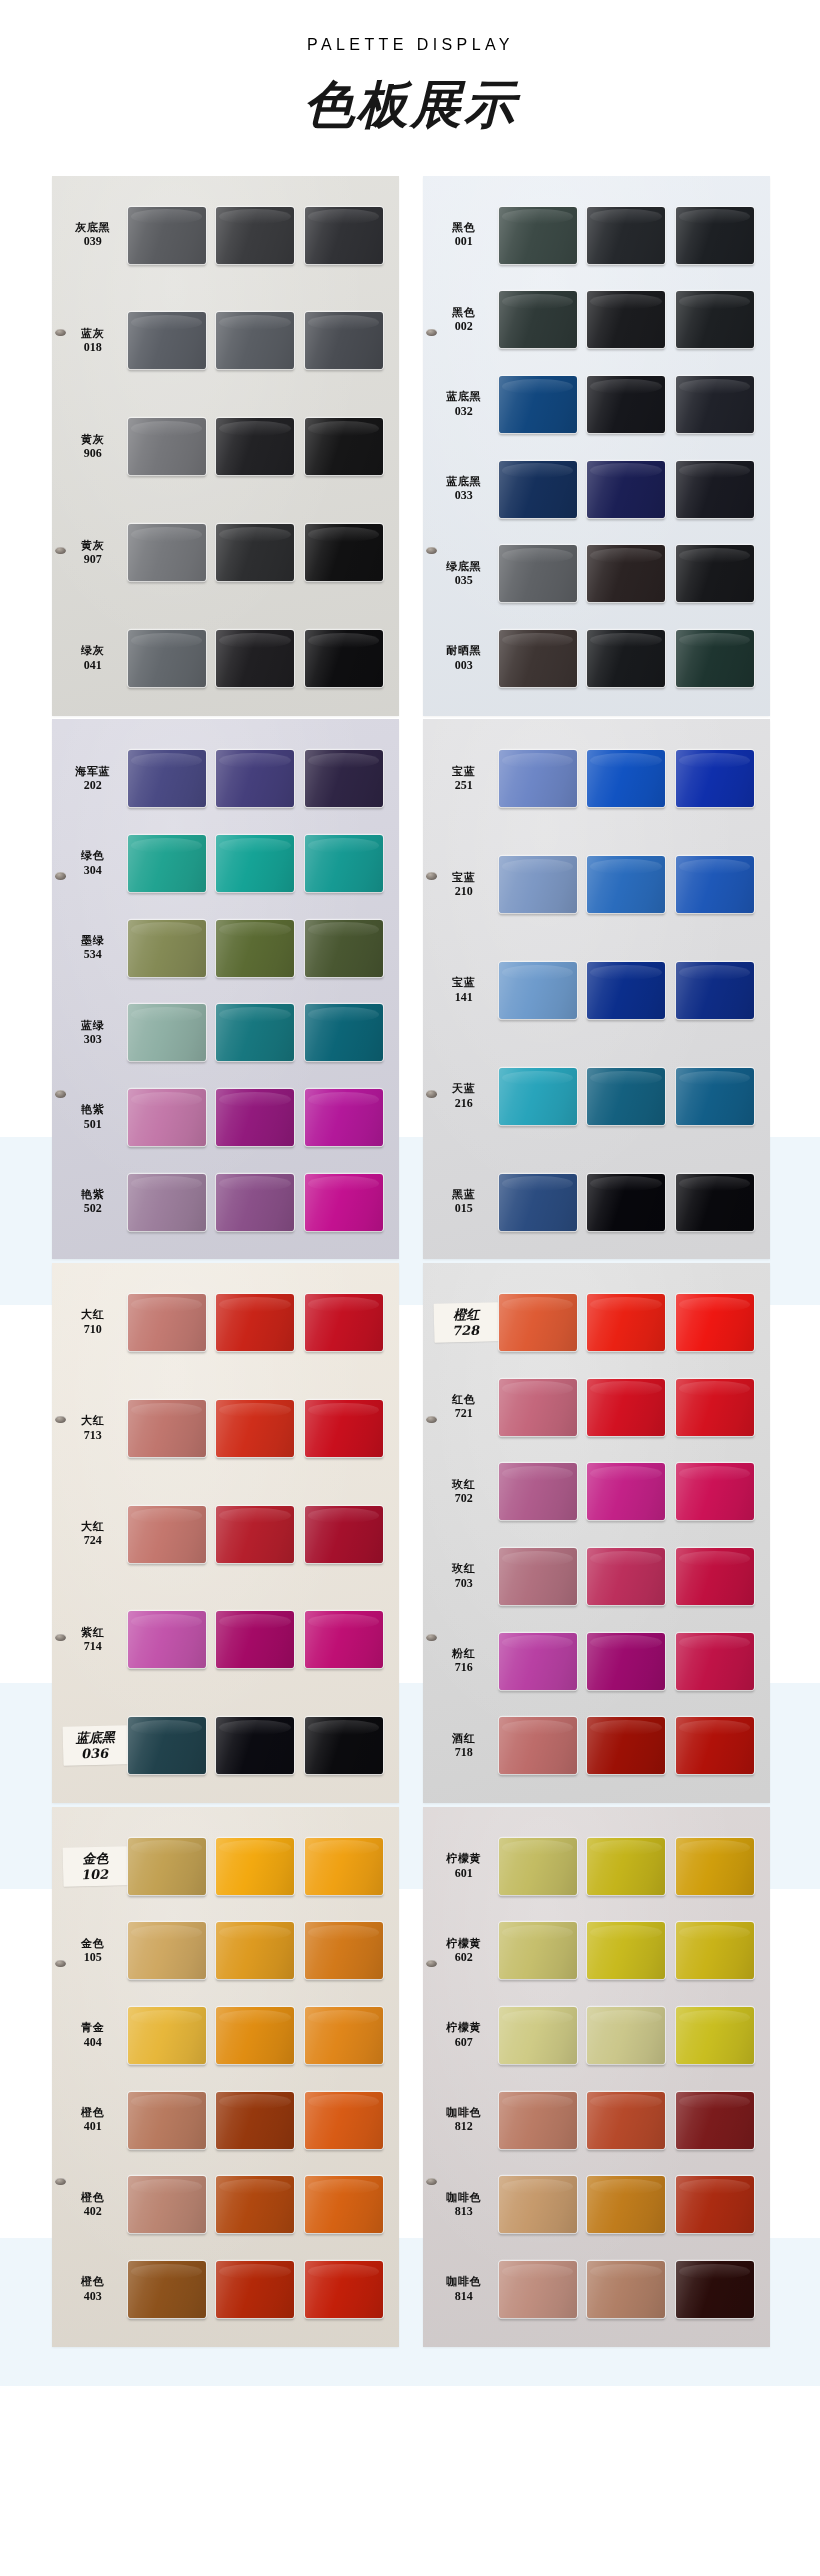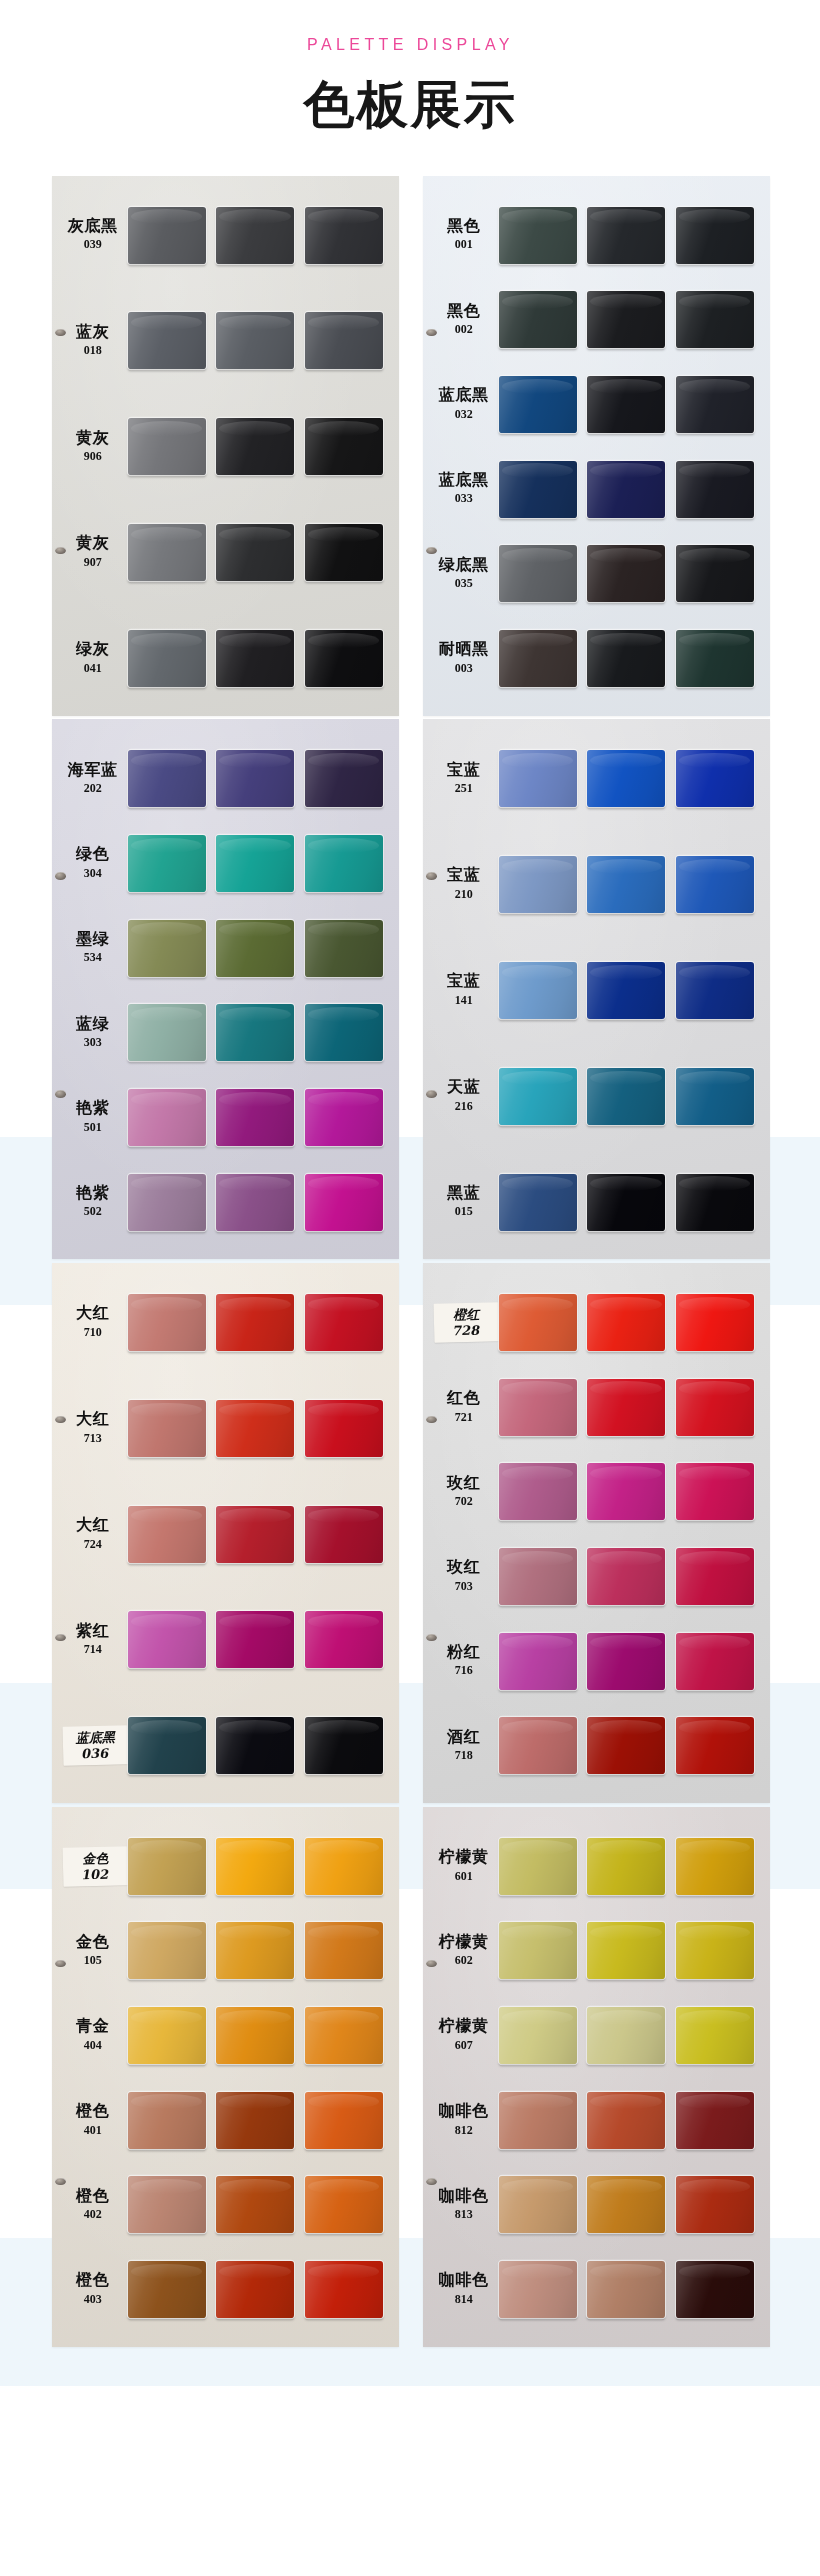--- a/index.html
+++ b/index.html
@@ -26,30 +26,31 @@
   .bg-band.b3 { top: 1683px;  height: 206px; }
   .bg-band.b4 { top: 2238px;  height: 338px; }
 
   .page { position: relative; z-index: 1; }
 
   
   .header { text-align: center; padding-top: 36px; }
   .eyebrow {
     font-size: 16px;
     letter-spacing: 4.4px;
-    color: #ec4899;
+    color: #000000;
     font-weight: 400;
   }
   .title {
     font-size: 51px;
     font-weight: 900;
     color: #171717;
     letter-spacing: 2.5px;
     margin-top: 24px;
     line-height: 1.05;
+    font-style: italic;
   }
   .subtitle {
     font-size: 16px;
     color: #9a9a9a;
     letter-spacing: 1.9px;
     margin-top: 25px;
     font-weight: 400;
   }
 
   
@@ -100,25 +101,25 @@
 
   .label {
     width: 65px;
     flex: 0 0 65px;
     text-align: center;
     color: #111;
     line-height: 1.22;
     padding-right: 5px;
   }
   .label .nm {
-    font-size: 16px;
+    font-size: 11px;
     font-weight: 700;
     letter-spacing: 0.6px;
     display: block;
-    font-family: Liberation Mono, monospace;
+    font-family: Liberation Sans, sans-serif;
   }
   .label .cd {
     font-size: 12px;
     font-weight: 700;
     display: block;
     font-family: "Liberation Serif", "DejaVu Serif", serif;
   }
 
   
   .label.hand {

